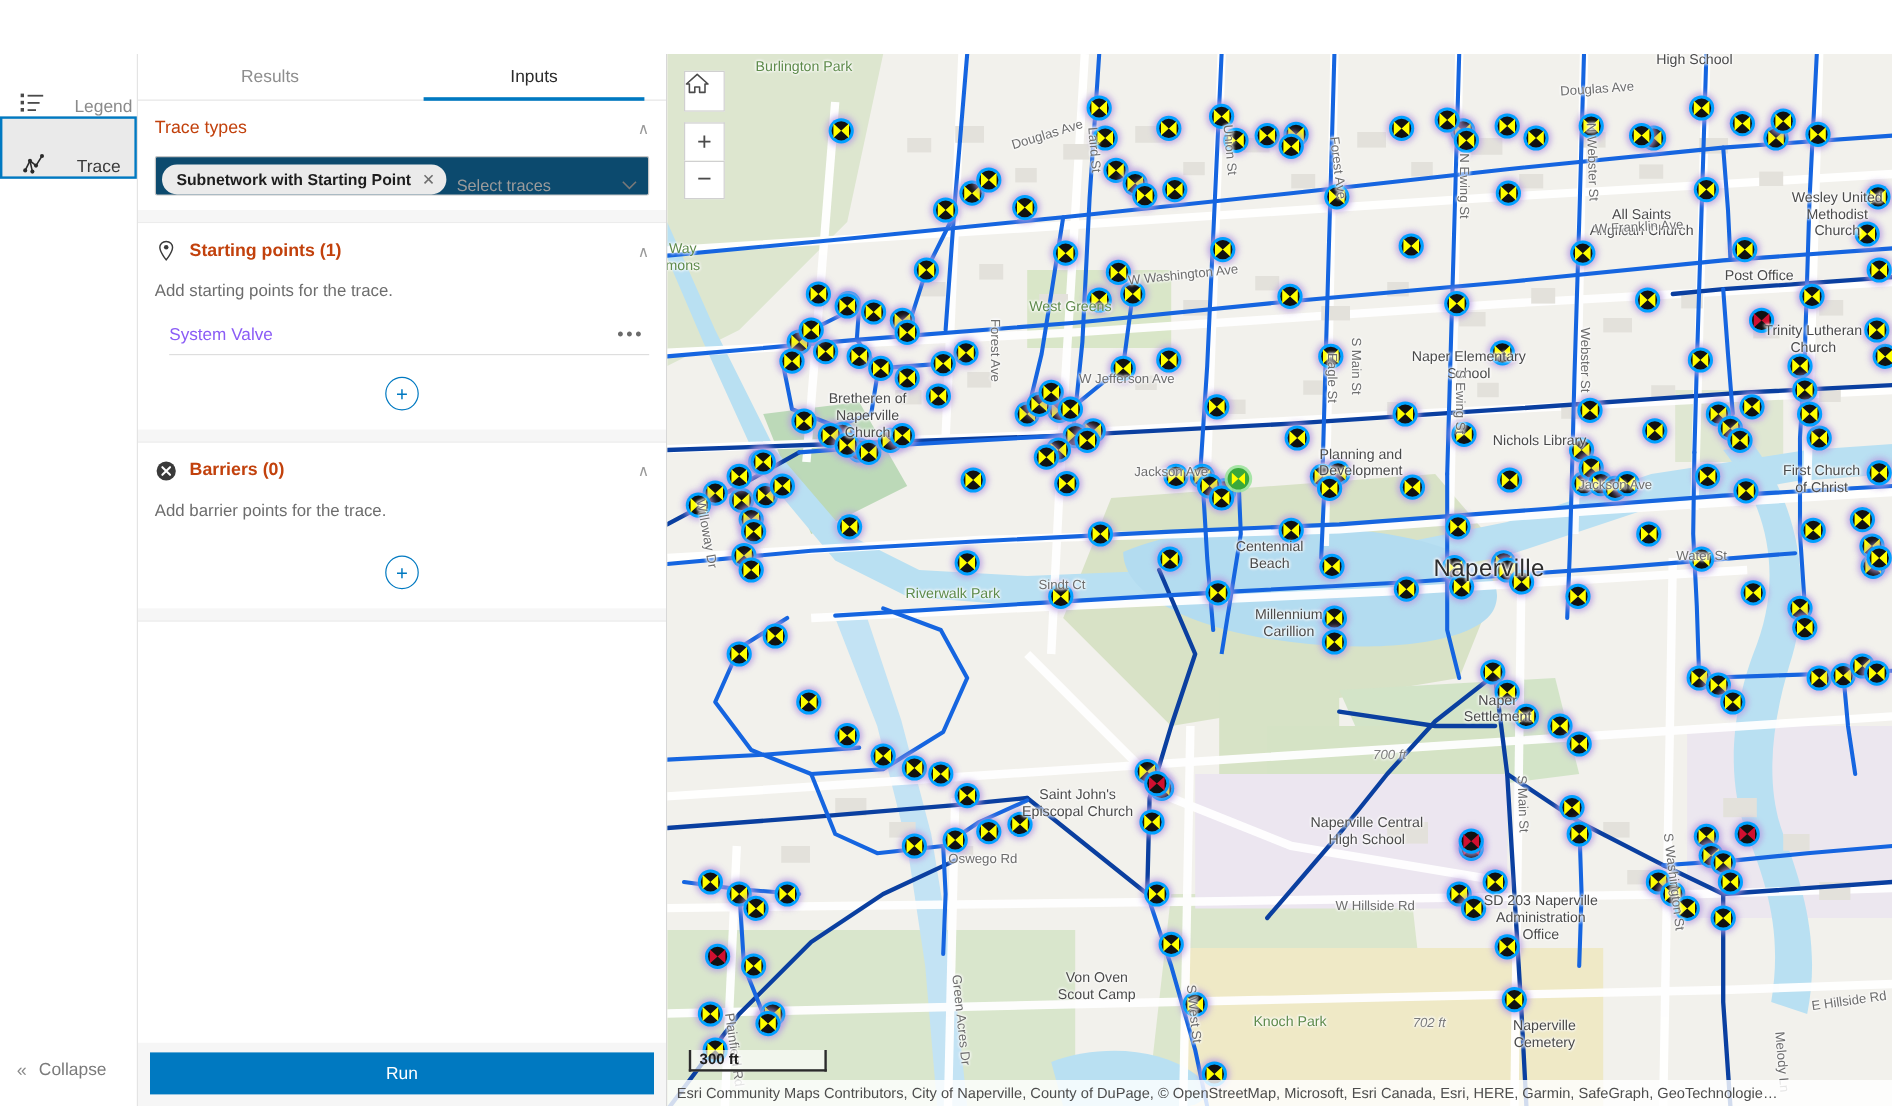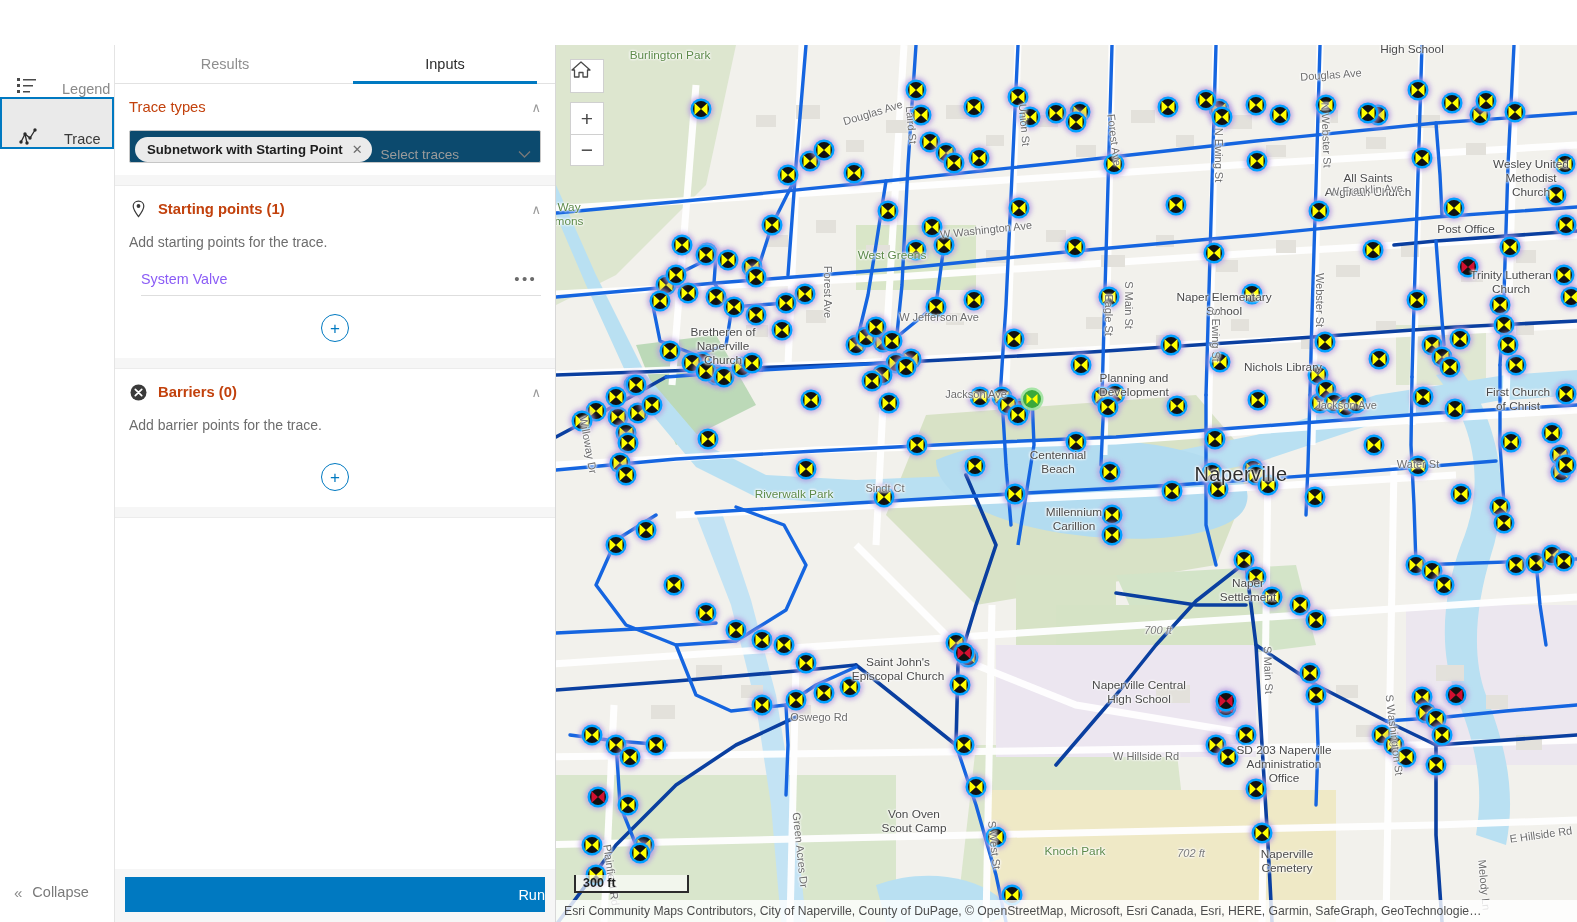--- a/index.html
+++ b/index.html
@@ -109,21 +109,20 @@
     width: 28px; height: 28px; border-radius: 50%; border: 1px solid #0079c1;
     color: #0079c1; display: flex; align-items: center; justify-content: center;
     font-size: 17px; cursor: pointer; line-height: 1; background: #fff;
   }
 
   .panel-foot { background: #f6f6f6; padding: 8px 10px 10px 10px; }
   .run-btn {
     width: 100%; height: 35px; background: #0079c1; color: #ffffff;
     border: none; font-size: 14.5px; cursor: pointer;
     font-family: "Liberation Sans", sans-serif;
-    text-align: right;
   }
 
   
   .map {
     position: absolute; top: 45px; left: 556px; width: 1151px; height: 877px;
     background: #f0efe9; overflow: hidden;
   }
   .map svg { position: absolute; top: 0; left: 0; }
 
   .mapctl {

